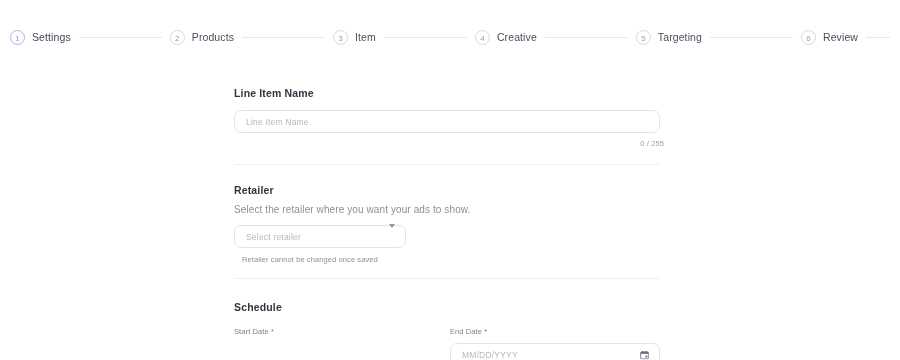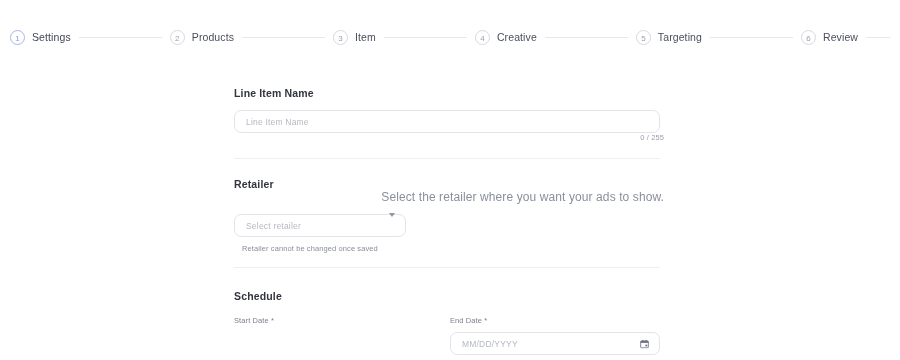--- a/index.html
+++ b/index.html
@@ -75,37 +75,37 @@
     margin-left: 234px;
     box-sizing: border-box;
   }
   .section-title {
     font-size: 10.5px;
     font-weight: bold;
     color: #32353f;
     letter-spacing: .15px;
   }
   .section-desc {
-    font-size: 12px;
+    font-size: 10px;
     color: #8a8f9c;
-    margin-top: 0;
-    letter-spacing: .1px;
-    text-align: right;
+    margin-top: 8px;
+    letter-spacing: .1px;
   }
   .helper {
     font-size: 7.5px;
     color: #8a8f9c;
     margin-top: 7px;
     letter-spacing: .1px;
     padding-left: 8px;
   }
   .counter {
     font-size: 7.5px;
     color: #9aa0ae;
     text-align: right;
+    margin-top: 6px;
     letter-spacing: .1px;
   }
   .divider {
     height: 1px;
     background: #eeeff2;
     width: 426px;
   }
 
   .field {
     position: relative;

